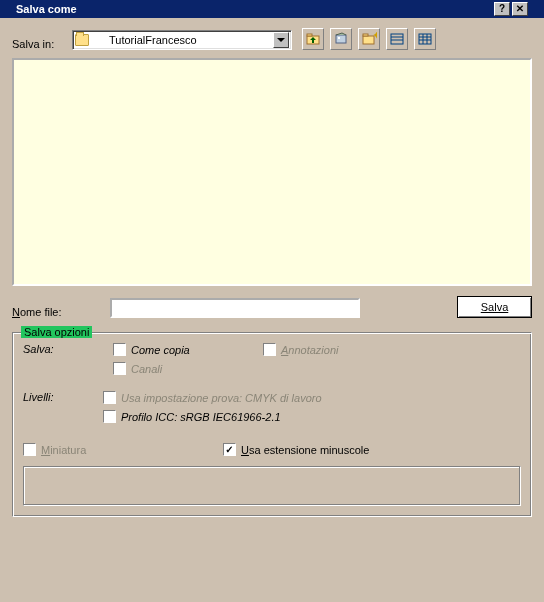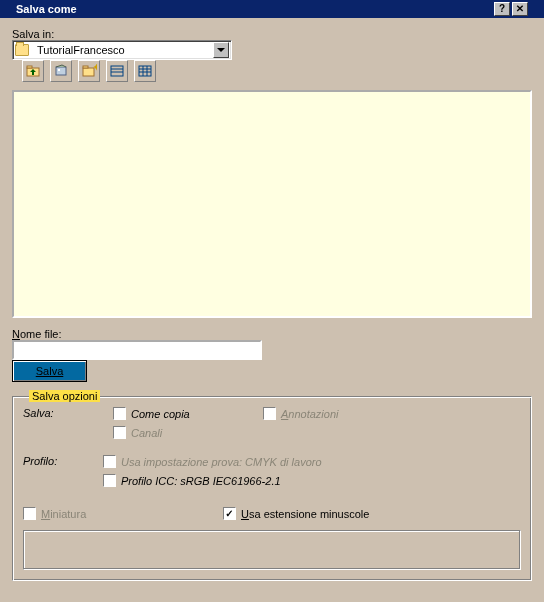--- a/index.html
+++ b/index.html
@@ -2,37 +2,37 @@
 <html><head>
 <meta charset="utf-8">
 <style>
 * { box-sizing: border-box; font-family: Tahoma, Arial, sans-serif; font-size: 11px; }
 body { margin: 0; background: #cdc0b0; width: 544px; height: 602px; overflow: hidden; }
 .window { width: 544px; height: 602px; display: flex; flex-direction: column; }
 .titlebar { background: #0a246a; color: #fff; height: 18px; display: flex; align-items: center; padding: 0 16px; font-weight: bold; }
 .titlebar-text { flex: 1; }
 .titlebar-btn { width: 16px; height: 14px; background: #c0c0c0; border: 1px solid #fff; border-right-color: #404040; border-bottom-color: #404040; margin-left: 2px; display: flex; align-items: center; justify-content: center; color: #000; font-weight: bold; font-size: 10px; line-height: 1; }
 .body { flex: 1; padding: 10px 12px; display: flex; flex-direction: column; }
-.row { display: flex; align-items: flex-start; margin-bottom: 8px; flex-direction: column; }
+.row { display: flex; align-items: flex-end; margin-bottom: 8px; }
 .lbl { width: 60px; }
 .dropdown { height: 20px; background: #fff; border: 1px solid #808080; border-right-color: #fff; border-bottom-color: #fff; box-shadow: inset 1px 1px 0 #404040, inset -1px -1px 0 #dfdfdf; display: flex; align-items: center; padding: 0 2px; position: relative; }
-.dropdown-in { flex: 1; display: flex; align-items: center; gap: 8px; }
+.dropdown-in { flex: 1; display: flex; align-items: center; gap: 20px; }
 .dd-arrow { width: 16px; height: 16px; background: #c0c0c0; border: 1px solid #fff; border-right-color: #404040; border-bottom-color: #404040; display: flex; align-items: center; justify-content: center; }
 .dd-arrow::after { content: ""; border-left: 4px solid transparent; border-right: 4px solid transparent; border-top: 4px solid #000; }
 .folder-icon { width: 14px; height: 12px; background: #ffe08a; border: 1px solid #c0a040; border-radius: 1px; position: relative; }
 .folder-icon::before { content: ""; position: absolute; top: -3px; left: 0; width: 6px; height: 3px; background: #ffe08a; border: 1px solid #c0a040; border-bottom: none; }
 .toolbar { display: flex; gap: 6px; margin-left: 10px; }
 .tbtn { width: 22px; height: 22px; border: 1px solid #fff; border-right-color: #808080; border-bottom-color: #808080; display: flex; align-items: center; justify-content: center; background: #cdc0b0; }
 .filelist { flex: 0 0 228px; background: #ffffe1; border: 2px inset #fff; margin-bottom: 10px; }
 .tf { background: #fff; border: 2px inset #fff; height: 20px; padding: 1px 3px; }
-.btn { width: 75px; height: 22px; background: #0369a1; border: 1px solid #404040; box-shadow: inset 1px 1px 0 #fff, inset -1px -1px 0 #808080; text-align: center; line-height: 20px; cursor: default; }
+.btn { width: 75px; height: 22px; background: #ffffff; border: 1px solid #404040; box-shadow: inset 1px 1px 0 #fff, inset -1px -1px 0 #808080; text-align: center; line-height: 20px; cursor: default; }
 .btn.def { border: 1px solid #000; }
 .underline { text-decoration: underline; }
 .fieldset { border: 1px solid #808080; border-right-color: #fff; border-bottom-color: #fff; box-shadow: 1px 1px 0 #fff inset, -1px -1px 0 #808080 inset; padding: 10px; margin-top: 6px; position: relative; }
-.fieldset-legend { position: absolute; top: -7px; left: 16px; background: #fde047; padding: 0 3px; }
+.fieldset-legend { position: absolute; top: -7px; left: 8px; background: #22c55e; padding: 0 3px; }
 .cb { width: 13px; height: 13px; border: 1px solid #808080; border-right-color: #fff; border-bottom-color: #fff; background: #fff; display: inline-flex; align-items: center; justify-content: center; margin-right: 5px; font-size: 10px; line-height: 1; }
 .cb.checked::after { content: "✓"; font-weight: bold; }
 .disabled { color: #8a8577; }
 .opt-row { display: flex; align-items: center; margin-bottom: 6px; }
 .opt-col { display: flex; align-items: center; width: 150px; padding-left: 10px; }
 .grid-row { display: flex; font-style: italic; }
 .grid-lbl { width: 80px; }
 .preview-box { height: 40px; border: 1px solid #808080; border-right-color:#fff; border-bottom-color:#fff; box-shadow: inset -1px -1px 0 #808080, inset 1px 1px 0 #fff; margin-top: 10px; }
 svg { display: block; }
 </style>
@@ -124,21 +124,21 @@
           <div class="opt-row">
             <div class="opt-col disabled">
                 <span class="cb"></span>
                 <span>Canali</span>
               </div>
           </div>
         </div>
       </div>
 
       <div class="grid-row" style="margin-top:10px">
-        <div class="grid-lbl">Profilo:</div>
+        <div class="grid-lbl">Livelli:</div>
         <div style="flex:1">
           <div class="opt-row disabled">
               <span class="cb"></span>
               <span>Usa impostazione prova:  CMYK di lavoro</span>
             </div>
           <div class="opt-row">
               <span class="cb"></span>
               <span>Profilo ICC:  sRGB IEC61966-2.1</span>
             </div>
         </div>

